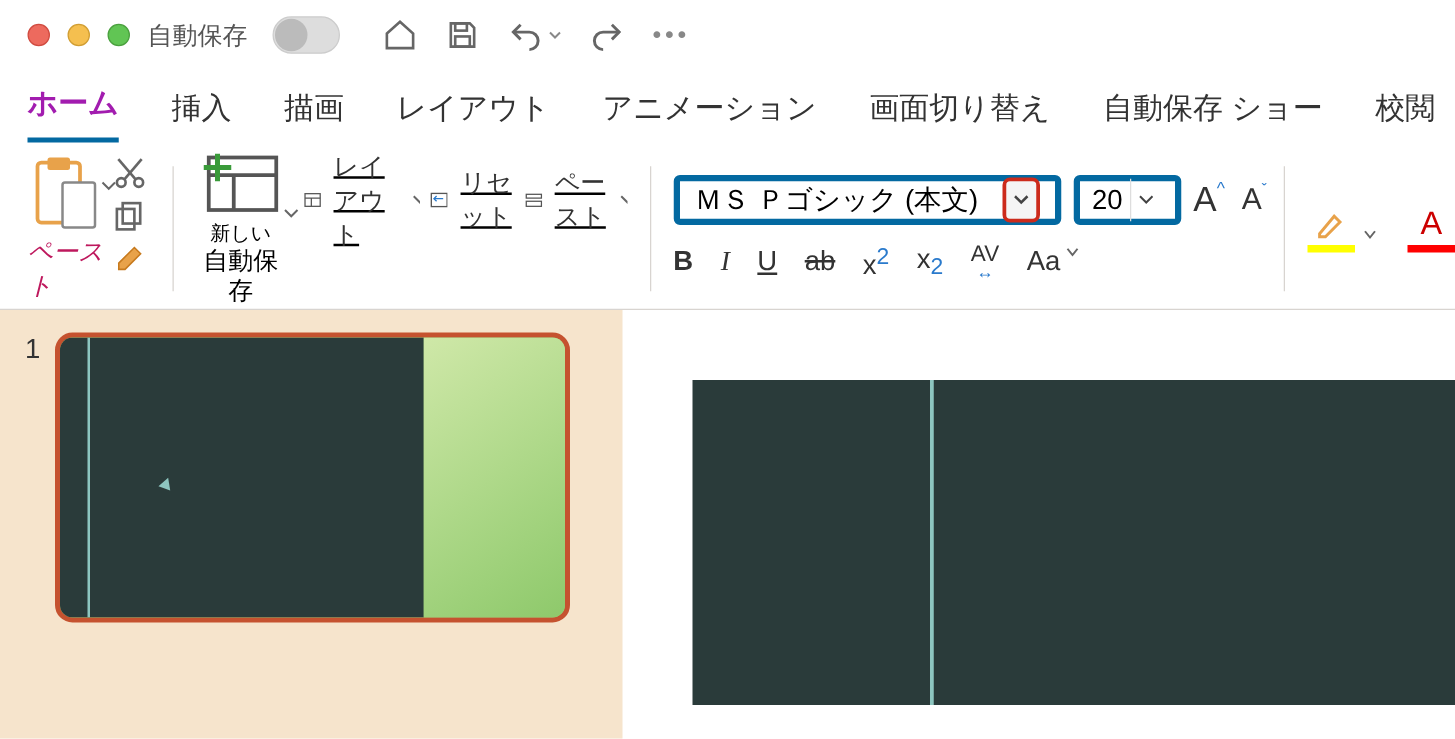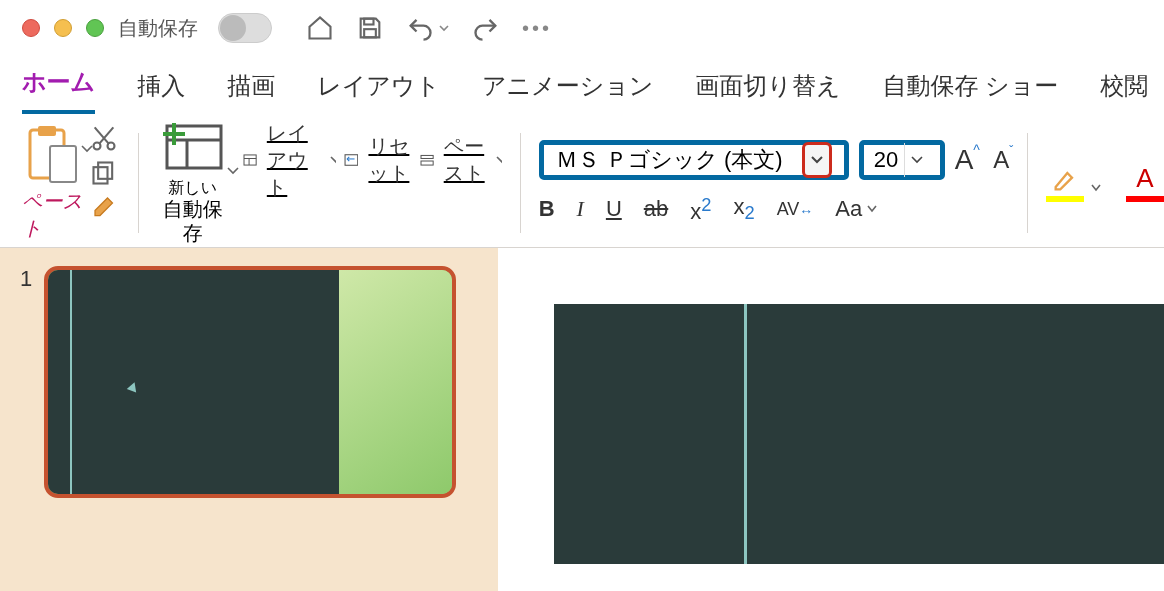--- a/index.html
+++ b/index.html
@@ -233,25 +233,25 @@
       <span style="font-size:28px;color:#333;position:relative;">A<span style="font-size:14px;color:#2a7acc;position:absolute;top:-2px;">^</span></span>
       <span style="font-size:24px;color:#333;position:relative;margin-left:10px;">A<span style="font-size:12px;color:#2a7acc;position:absolute;top:-2px;">ˇ</span></span>
     </div>
     <div class="font-row2">
       <span style="font-weight:700">B</span>
       <span style="font-style:italic;font-family:serif;">I</span>
       <span style="text-decoration:underline">U</span>
       <span style="text-decoration:line-through">ab</span>
       <span>x<sup style="color:#2a7acc">2</sup></span>
       <span>x<sub style="color:#2a7acc">2</sub></span>
-      <span style="display:flex;flex-direction:row;align-items:center;line-height:0.9;">
+      <span style="display:flex;flex-direction:column;align-items:center;line-height:0.9;">
         <span style="font-size:18px;">AV</span>
         <span style="color:#2a7acc;font-size:14px;">↔</span>
       </span>
-      <span style="display:flex;align-items:center;gap:4px;">
+      <span style="display:flex;gap:4px;">
         <span>Aa</span>
         <svg width="12" height="12">
             <path d="M2 3 L6 8 L10 3" fill="none" stroke="#666" stroke-width="1.6"></path>
           </svg>
       </span>
     </div>
   </div>
 
   <div class="sep"></div>
 

